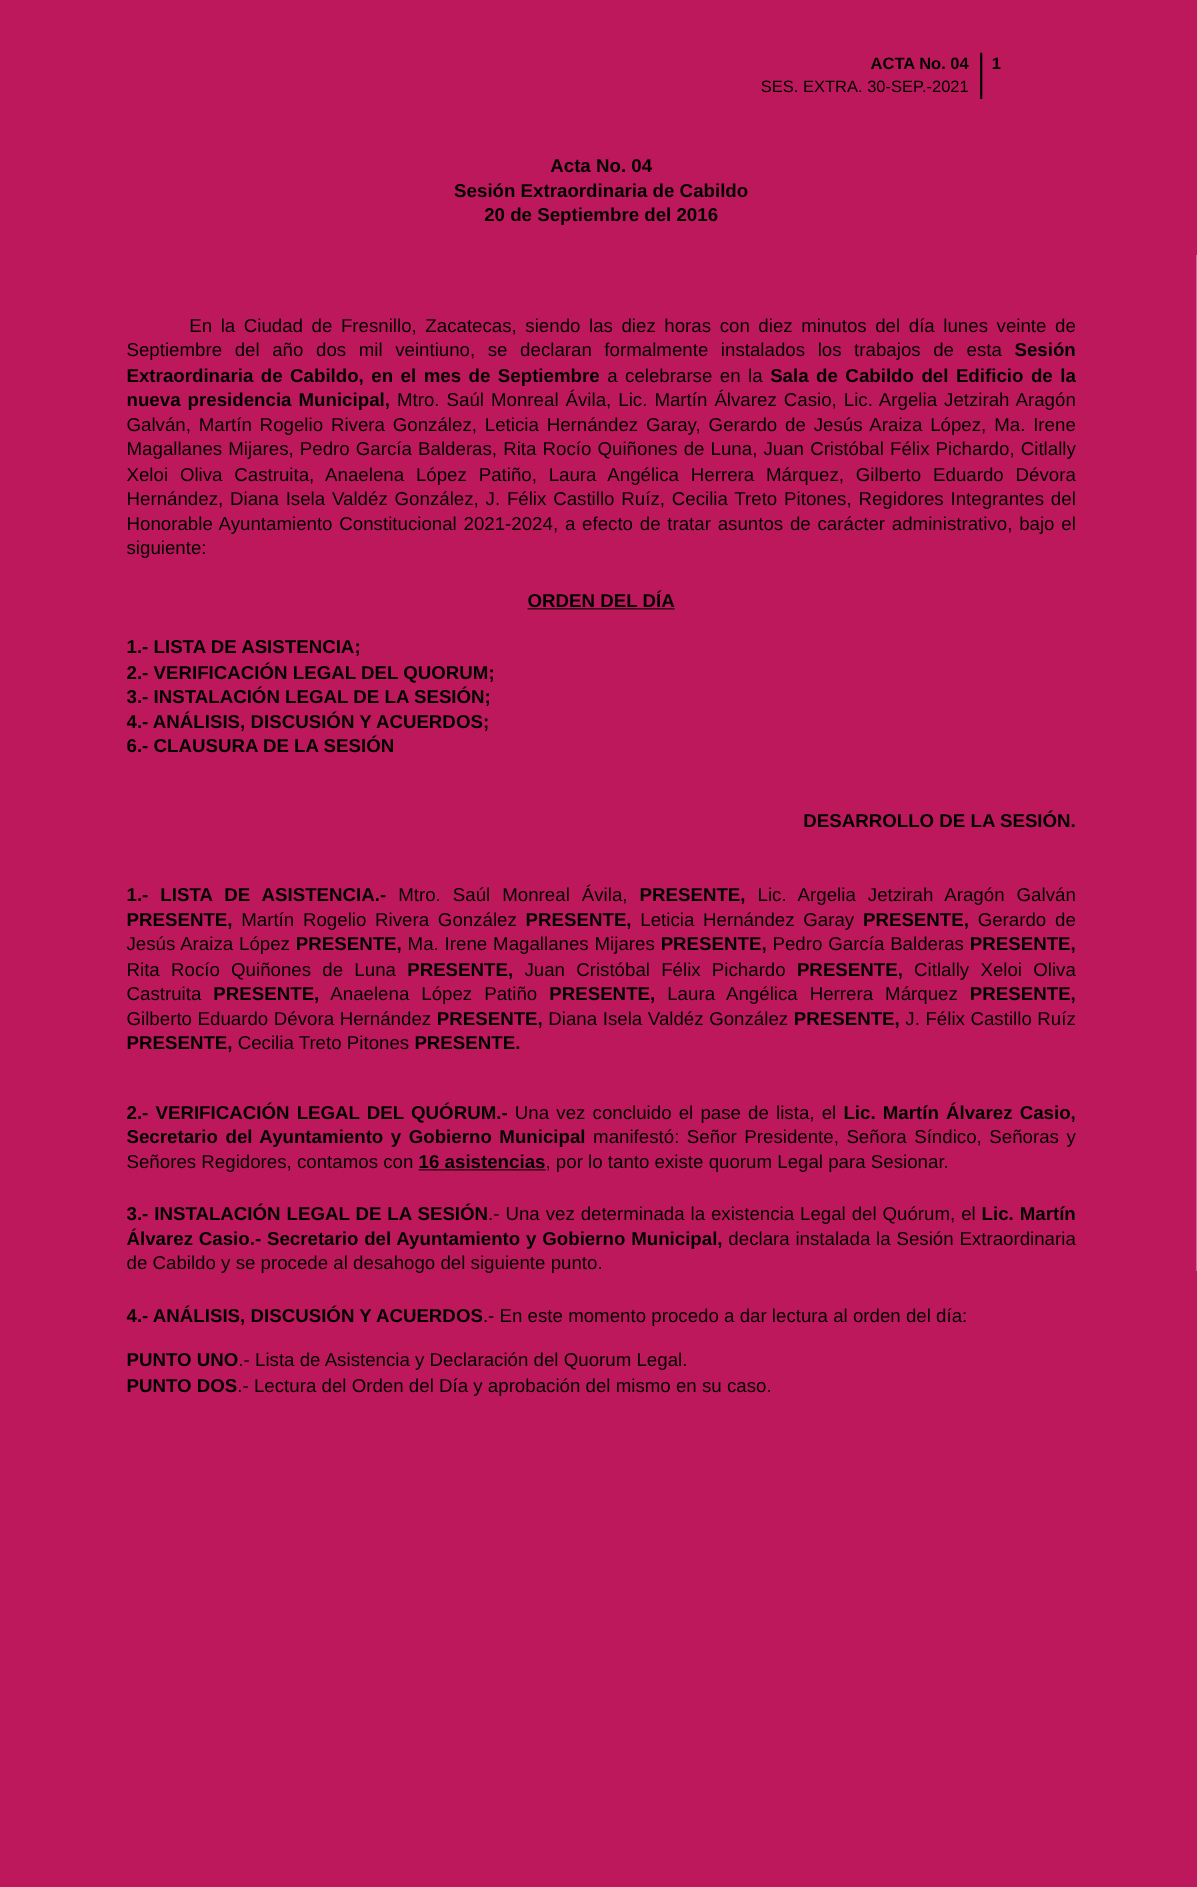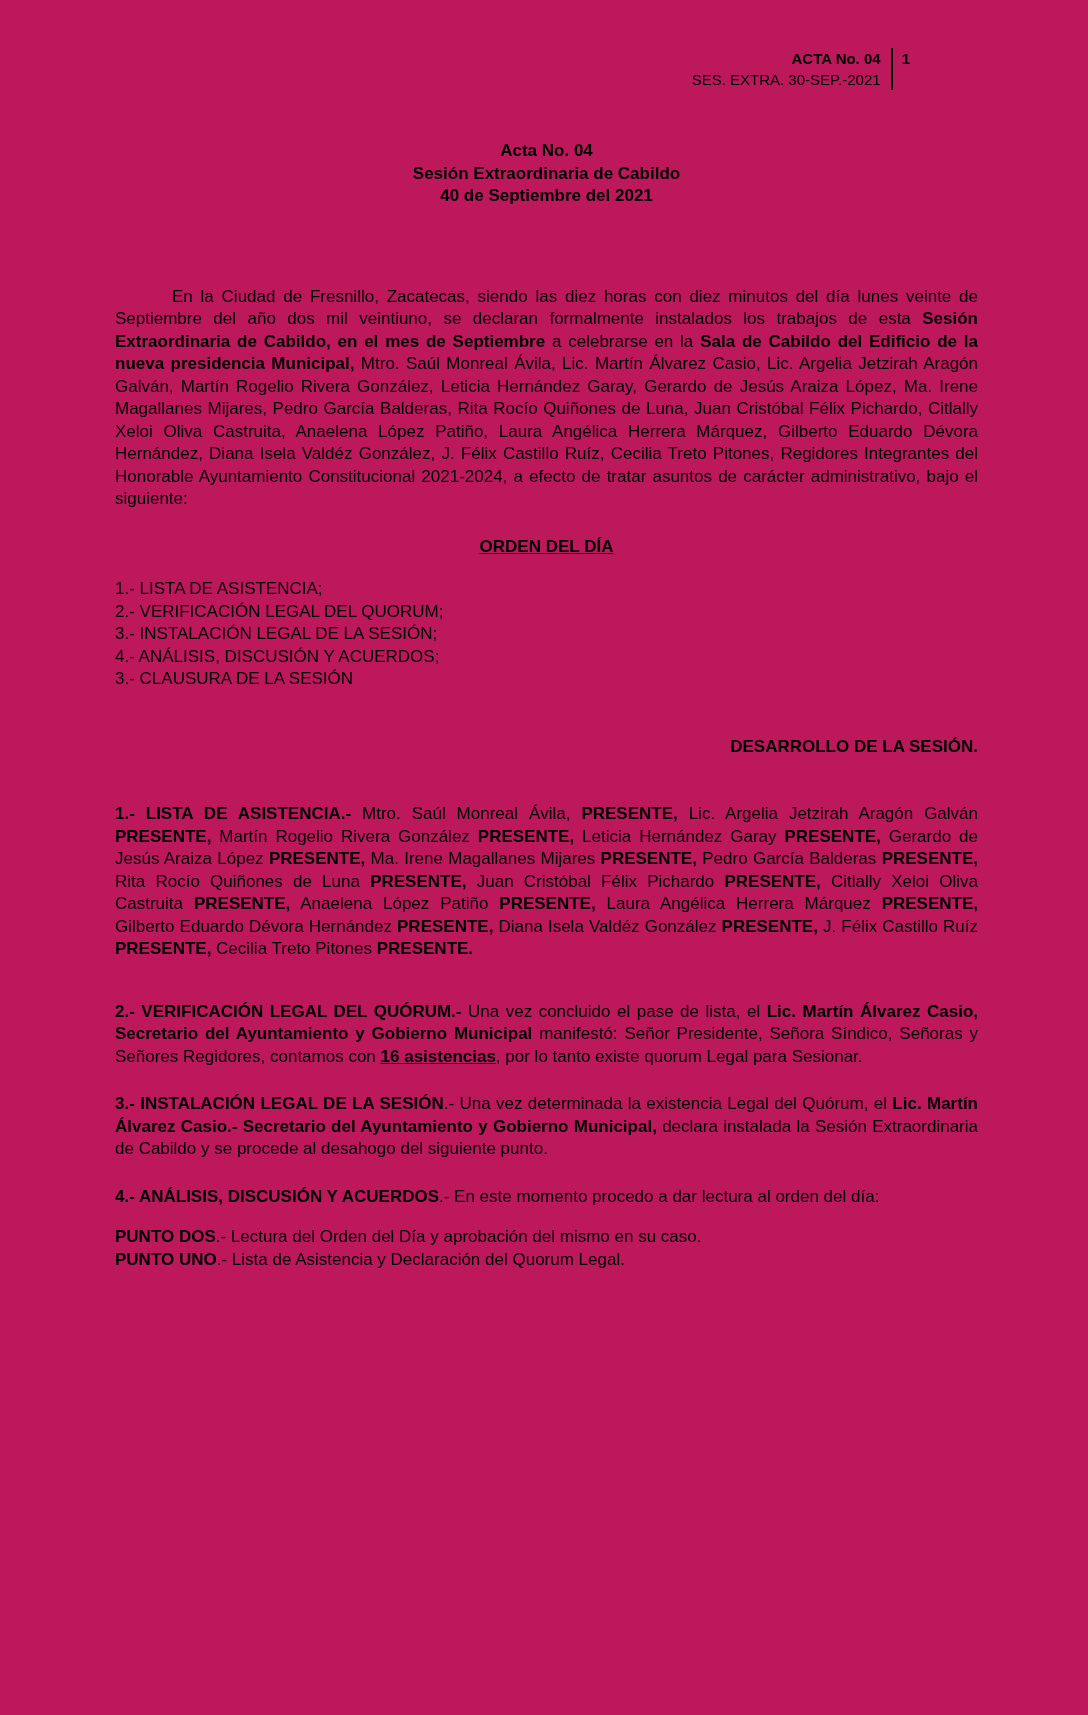--- a/index.html
+++ b/index.html
@@ -44,21 +44,21 @@
   .title {
     text-align: center;
     font-weight: bold;
   }
 
   .para { text-align: justify; }
   .para.indent { text-indent: 57px; }
 
   .intro-para   { margin-top: 78px; }
   .orden-head   { margin-top: 25px; text-align: center; font-weight: bold; text-decoration: underline; }
-  .orden-list   { margin-top: 20px; font-weight: normal; }
+  .orden-list   { margin-top: 20px; font-weight: bold; }
   .desarrollo-head { margin-top: 45px; text-align: right; font-weight: bold; }
   .asistencia-para { margin-top: 45px; }
   .verificacion-para { margin-top: 40px; }
   .instalacion-para  { margin-top: 25px; }
   .analisis-para     { margin-top: 25px; }
   .puntos-block      { margin-top: 18px; }
 
   .run-b { font-weight: bold; }
   .run-u { text-decoration: underline; }
 </style>
@@ -74,44 +74,44 @@
     </div>
     <div class="doc-header-divider"></div>
     <div class="doc-header-page">1</div>
   </div>
 
   <div class="content">
 
     <div class="title">
       <div>Acta No. 04</div>
       <div>Sesión Extraordinaria de Cabildo</div>
-      <div>40 de Septiembre del 2021</div>
+      <div>20 de Septiembre del 2016</div>
     </div>
 
     <p class="para indent intro-para"><span>En la Ciudad de Fresnillo, Zacatecas, siendo las diez  horas con diez minutos del día lunes veinte de Septiembre del año dos mil veintiuno, se declaran formalmente instalados los trabajos de esta </span><span class="run-b">Sesión Extraordinaria de Cabildo, en el mes de Septiembre</span><span> a celebrarse en la </span><span class="run-b">Sala de Cabildo del Edificio de la nueva presidencia Municipal,</span><span> Mtro. Saúl Monreal Ávila, Lic. Martín Álvarez Casio, Lic. Argelia Jetzirah Aragón Galván, Martín Rogelio Rivera González, Leticia Hernández Garay, Gerardo de Jesús Araiza López, Ma. Irene Magallanes Mijares, Pedro García Balderas, Rita Rocío Quiñones de Luna, Juan Cristóbal Félix Pichardo, Citlally Xeloi Oliva Castruita, Anaelena López Patiño, Laura Angélica Herrera Márquez, Gilberto Eduardo Dévora Hernández, Diana Isela Valdéz González, J. Félix Castillo Ruíz, Cecilia Treto Pitones, Regidores Integrantes del Honorable Ayuntamiento Constitucional 2021-2024, a efecto de tratar asuntos de carácter administrativo, bajo el siguiente:</span></p>
 
     <div class="orden-head">ORDEN DEL DÍA</div>
 
     <div class="orden-list">
       <div>1.- LISTA DE ASISTENCIA;</div>
       <div>2.- VERIFICACIÓN LEGAL DEL QUORUM;</div>
       <div>3.- INSTALACIÓN LEGAL DE LA SESIÓN;</div>
       <div>4.- ANÁLISIS, DISCUSIÓN Y ACUERDOS;</div>
-      <div>3.- CLAUSURA DE LA SESIÓN</div>
+      <div>6.- CLAUSURA DE LA SESIÓN</div>
     </div>
 
     <div class="desarrollo-head">DESARROLLO DE LA SESIÓN.</div>
 
     <p class="para asistencia-para"><span class="run-b">1.- LISTA DE ASISTENCIA.-</span><span> Mtro. Saúl Monreal Ávila, </span><span class="run-b">PRESENTE,</span><span>  Lic. Argelia Jetzirah Aragón Galván </span><span class="run-b">PRESENTE,</span><span>    Martín Rogelio Rivera González </span><span class="run-b">PRESENTE,</span><span> Leticia Hernández Garay </span><span class="run-b">PRESENTE,</span><span>  Gerardo de Jesús Araiza López </span><span class="run-b">PRESENTE,</span><span> Ma. Irene Magallanes Mijares </span><span class="run-b">PRESENTE,</span><span> Pedro García Balderas </span><span class="run-b">PRESENTE,</span><span> Rita Rocío Quiñones de Luna </span><span class="run-b">PRESENTE,</span><span> Juan Cristóbal Félix Pichardo </span><span class="run-b">PRESENTE,</span><span> Citlally Xeloi Oliva Castruita </span><span class="run-b">PRESENTE,</span><span> Anaelena López Patiño </span><span class="run-b">PRESENTE,</span><span> Laura Angélica Herrera Márquez </span><span class="run-b">PRESENTE,</span><span> Gilberto Eduardo Dévora Hernández  </span><span class="run-b">PRESENTE,</span><span> Diana Isela Valdéz González </span><span class="run-b">PRESENTE,</span><span> J. Félix Castillo Ruíz </span><span class="run-b">PRESENTE,</span><span> Cecilia Treto Pitones </span><span class="run-b">PRESENTE.</span></p>
 
     <p class="para verificacion-para"><span class="run-b">2.- VERIFICACIÓN LEGAL DEL QUÓRUM.-</span><span> Una vez concluido el pase de lista, el </span><span class="run-b">Lic. Martín Álvarez Casio, Secretario del Ayuntamiento y Gobierno Municipal</span><span>  manifestó: Señor Presidente, Señora Síndico, Señoras y Señores Regidores, contamos con </span><span class="run-b run-u">16 asistencias</span><span>, por lo tanto existe quorum Legal para Sesionar.</span></p>
 
     <p class="para instalacion-para"><span class="run-b">3.- INSTALACIÓN LEGAL DE LA SESIÓN</span><span>.- Una vez determinada la existencia Legal del Quórum, el </span><span class="run-b">Lic. Martín Álvarez Casio.- Secretario del Ayuntamiento y Gobierno Municipal,</span><span> declara instalada la Sesión Extraordinaria de Cabildo y se procede al desahogo del siguiente punto.</span></p>
 
     <p class="para analisis-para"><span class="run-b">4.- ANÁLISIS, DISCUSIÓN Y ACUERDOS</span><span>.- En este momento procedo a dar  lectura al orden del día:</span></p>
 
     <div class="puntos-block">
+      <p class="para"><span class="run-b">PUNTO UNO</span><span>.- Lista de Asistencia y Declaración del Quorum Legal.</span></p>
       <p class="para"><span class="run-b">PUNTO DOS</span><span>.- Lectura del Orden del Día y aprobación del mismo en su caso.</span></p>
-      <p class="para"><span class="run-b">PUNTO UNO</span><span>.- Lista de Asistencia y Declaración del Quorum Legal.</span></p>
     </div>
 
   </div>
 </div>
 
 </body></html>

